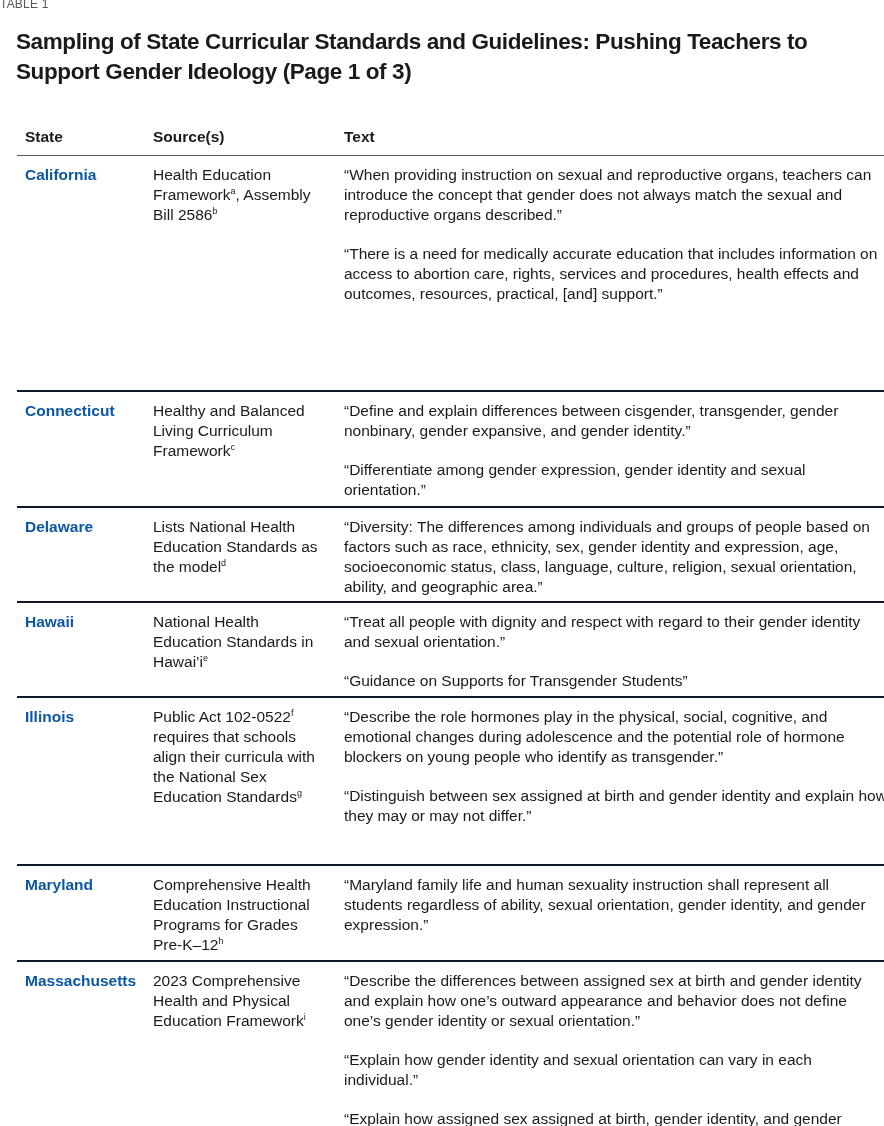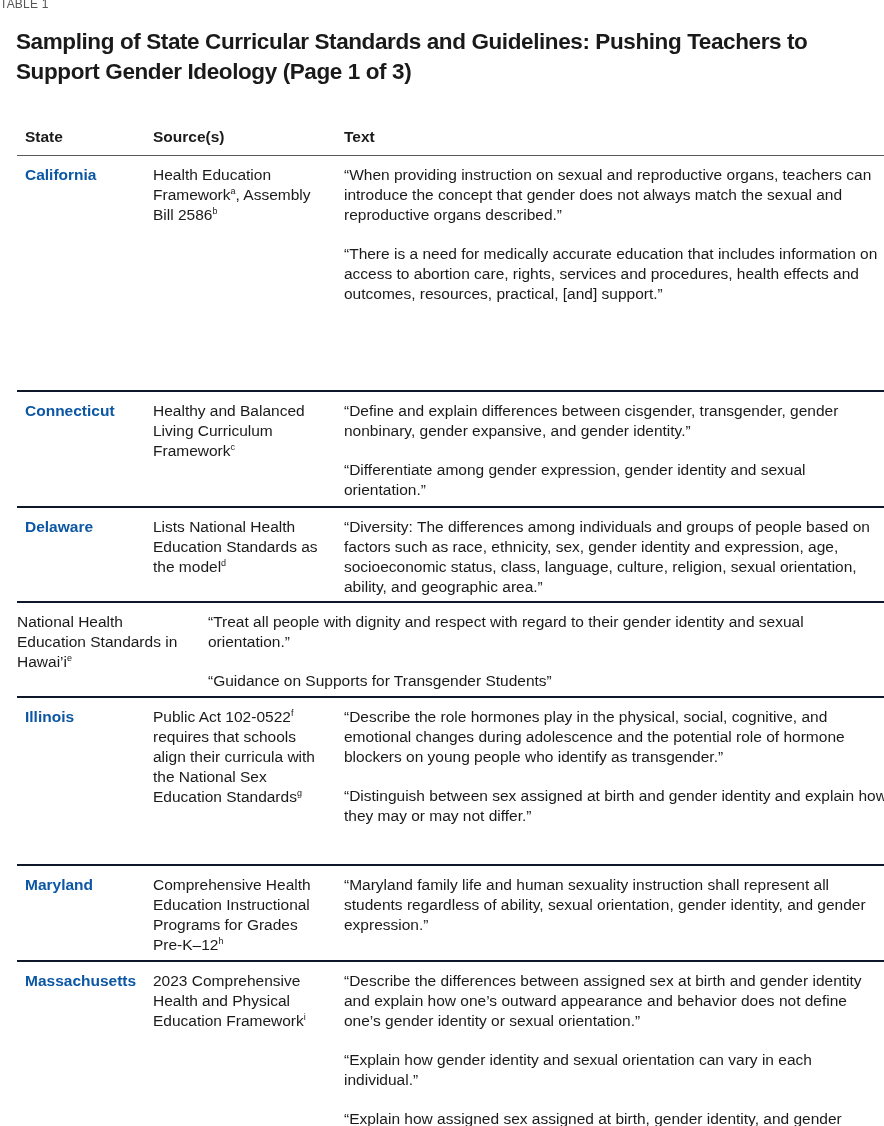--- a/index.html
+++ b/index.html
@@ -67,20 +67,21 @@
         </div>
       </div>
       <div class="row" style="height: 95px;">
         <div class="col-state state" style="color: rgb(11, 87, 164);">Delaware</div>
         <div class="col-source source" style="padding-right: 18px; box-sizing: border-box;"><span>Lists National Health Education Standards as the model</span><sup>d</sup></div>
         <div class="col-text" style="padding-right: 14px;">
           <p class="quote">“Diversity: The differences among individuals and groups of people based on factors such as race, ethnicity, sex, gender identity and expression, age, socioeconomic status, class, language, culture, religion, sexual orientation, ability, and geographic area.”</p>
         </div>
       </div>
       <div class="row" style="height: 95px;">
+        <div class="col-state state" style="color: rgb(11, 87, 164);">Hawaii</div>
         <div class="col-source source" style="padding-right: 18px; box-sizing: border-box;"><span>National Health Education Standards in Hawai’i</span><sup>e</sup></div>
         <div class="col-text" style="padding-right: 26px;">
           <p class="quote">“Treat all people with dignity and respect with regard to their gender identity and sexual orientation.”</p>
           <p class="quote">“Guidance on Supports for Transgender Students”</p>
         </div>
       </div>
       <div class="row" style="height: 168px;">
         <div class="col-state state" style="color: rgb(11, 87, 164);">Illinois</div>
         <div class="col-source source" style="padding-right: 18px; box-sizing: border-box;"><span>Public Act 102-0522</span><sup>f</sup><span> requires that schools align their curricula with the National Sex Education Standards</span><sup>g</sup></div>
         <div class="col-text" style="padding-right: 14px;">

